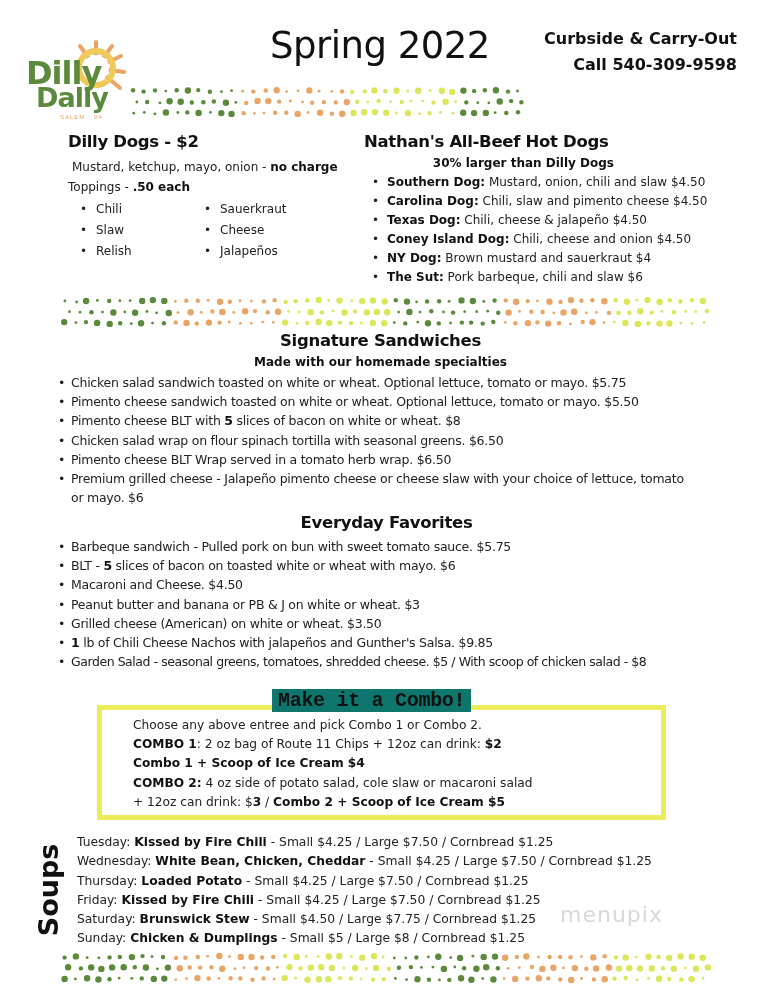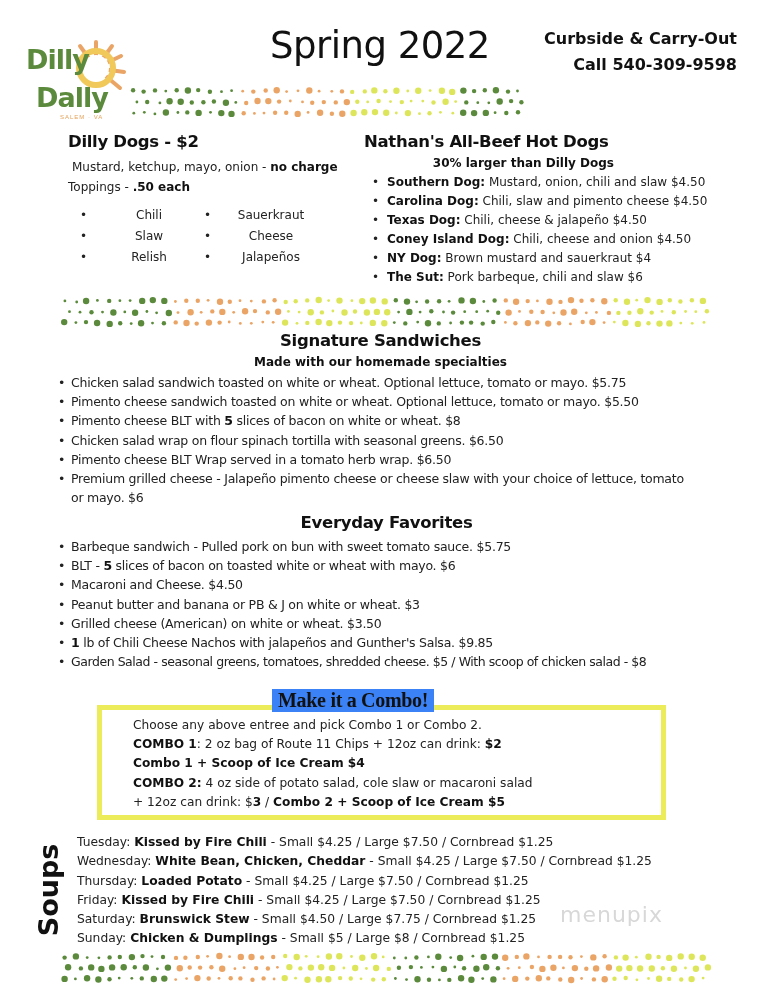--- a/index.html
+++ b/index.html
@@ -5,21 +5,21 @@
   * { box-sizing: border-box; margin: 0; padding: 0; }
   html, body { width: 773px; height: 1000px; background: #ffffff; overflow: hidden; }
   body { position: relative; font-family: "Liberation Sans", "DejaVu Sans", sans-serif; color: #111; }
 
   .abs { position: absolute; }
 
   
   .logo { left: 22px; top: 36px; width: 110px; height: 86px; }
   .logo .sun { position: absolute; left: 44px; top: 2px; width: 60px; height: 60px; }
   .logo .word1, .logo .word2 { position: absolute; font-family: "DejaVu Sans", sans-serif; font-weight: bold; color: #5b8a3c; letter-spacing: -1px; }
-  .logo .word1 { left: 4px; top: 8px; font-size: 27px; }
+  .logo .word1 { left: 4px; top: 18px; font-size: 32px; }
   .logo .word2 { left: 14px; top: 46px; font-size: 27px; }
   .logo .loc { position: absolute; left: 38px; top: 78px; font-size: 6px; color: #e4a25a; letter-spacing: 1px; }
 
   
   .title { left: 270px; top: 24px; font-size: 37px; font-family: "DejaVu Sans", sans-serif; font-weight: normal; color: #111; letter-spacing: -0.5px; }
   .contact { right: 36px; top: 26px; text-align: right; font-family: "DejaVu Sans", sans-serif; font-weight: bold; font-size: 16px; line-height: 26px; color: #111; }
 
   
   .dots { overflow: hidden; }
   .dots svg { display: block; }
@@ -28,21 +28,21 @@
   .h-sec { font-family: "DejaVu Sans", sans-serif; font-weight: bold; font-size: 16.5px; color: #111; letter-spacing: -0.3px; }
   .sub { font-family: "DejaVu Sans", sans-serif; font-weight: bold; font-size: 12px; color: #111; }
   .txt { font-family: "DejaVu Sans", sans-serif; font-size: 12.5px; color: #222; }
   .txt b { font-weight: bold; color: #111; }
 
   
   .dilly { left: 68px; top: 132px; width: 290px; }
   .dilly .h-sec { margin-bottom: 6px; }
   .dilly .line1 { font-size: 12px; margin-left: 4px; line-height: 20px; }
   .dilly .line2 { font-size: 12px; line-height: 20px; }
-  .toppings { display: grid; grid-template-columns: 124px 120px; margin-top: 8px; margin-left: 10px; text-align: center; }
+  .toppings { display: grid; grid-template-columns: 124px 120px; margin-top: 2px; margin-left: 10px; }
   .toppings li { list-style: none; font-size: 12px; line-height: 21px; position: relative; padding-left: 18px; font-family: "DejaVu Sans", sans-serif; color: #222; }
   .toppings li::before { content: "•"; position: absolute; left: 2px; }
 
   
   .nathan { left: 364px; top: 132px; width: 380px; }
   .nathan .h-sec { font-size: 16.5px; }
   .nathan .sub { text-align: right; margin-top: 5px; width: 250px; font-size: 12px; }
   .nathan ul { list-style: none; margin-top: 3px; margin-left: 8px; }
   .nathan li { position: relative; padding-left: 15px; font-family: "DejaVu Sans", sans-serif; font-size: 12px; line-height: 19px; color: #222; white-space: nowrap; }
   .nathan li::before { content: "•"; position: absolute; left: 0; }
@@ -50,21 +50,21 @@
 
   
   .center-h { position: absolute; left: 0; width: 773px; text-align: center; }
   .menu-list { list-style: none; position: absolute; left: 56px; width: 690px; }
   .menu-list li { position: relative; padding-left: 15px; font-family: "DejaVu Sans", sans-serif; font-size: 12.5px; line-height: 19.2px; color: #222; letter-spacing: -0.25px; }
   .menu-list li::before { content: "•"; position: absolute; left: 2px; }
   .menu-list li b { color: #111; }
 
   
   .combo-box { left: 97px; top: 705px; width: 569px; height: 115px; border: 5px solid #ecec5a; }
-  .combo-title { left: 272px; top: 689px; background: #3b82f6; padding: 0 6px; font-family: Liberation Serif, serif; font-weight: bold; font-size: 20px; color: #111; letter-spacing: -0.3px; }
+  .combo-title { left: 272px; top: 689px; background: #0f766e; padding: 0 6px; font-family: Liberation Mono, monospace; font-weight: bold; font-size: 20px; color: #111; letter-spacing: -0.3px; }
   .combo-lines { left: 97px; top: 716px; width: 569px; font-family: "DejaVu Sans", sans-serif; font-size: 12.2px; line-height: 19.2px; color: #222; padding-left: 36px; }
   .combo-lines b { color: #111; }
 
   
   .soups-label { left: 18px; top: 840px; width: 60px; height: 100px; }
   .soups-label span { position: absolute; left: 50%; top: 50%; transform: translate(-50%, -50%) rotate(-90deg); font-family: "DejaVu Sans", sans-serif; font-weight: bold; font-size: 27px; color: #111; letter-spacing: 0px; }
   .soup-list { left: 77px; top: 833px; list-style: none; }
   .soup-list li { font-family: "DejaVu Sans", sans-serif; font-size: 12.3px; line-height: 19.3px; color: #222; white-space: nowrap; }
   .soup-list li b { color: #111; }
 

